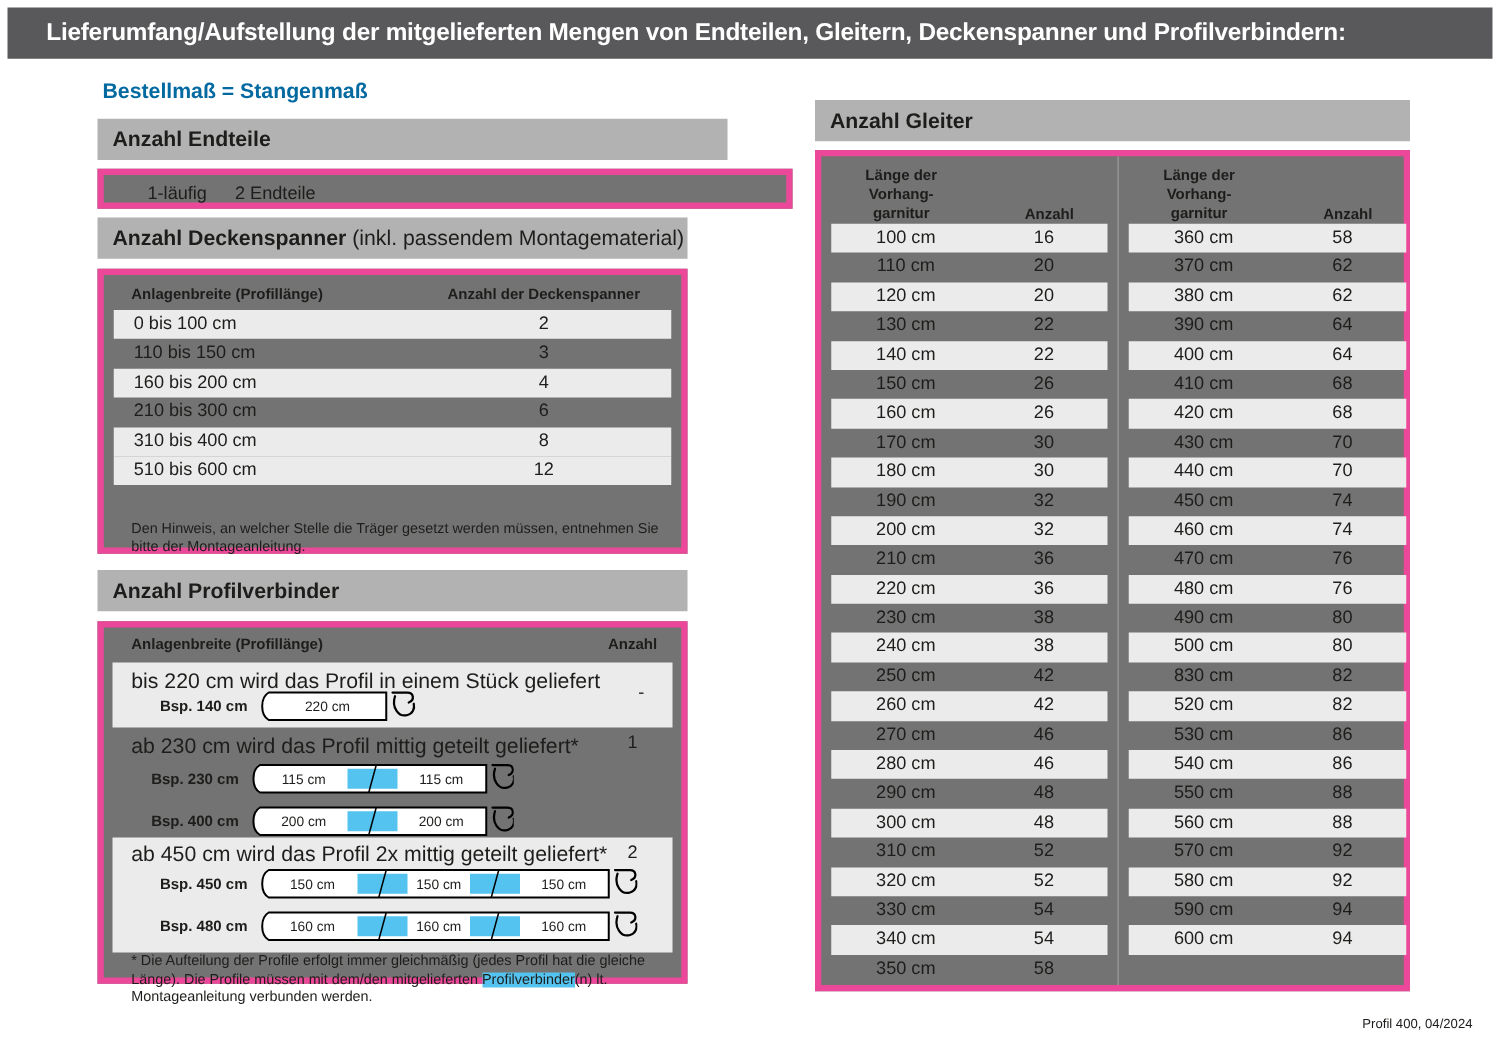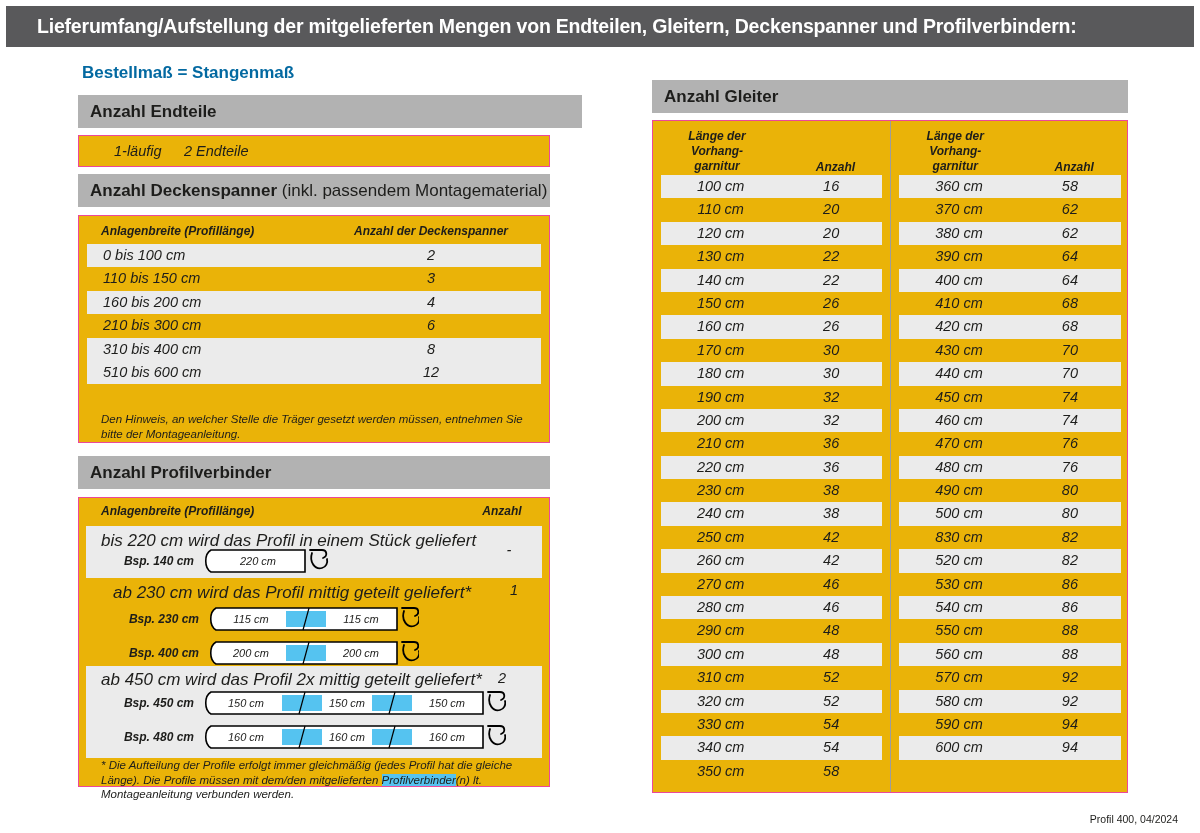--- a/index.html
+++ b/index.html
@@ -11,25 +11,25 @@
             background:#59595b; color:#fff; font-weight:bold; font-size:19.5px;
             line-height:41px; padding-left:31px; letter-spacing:-0.2px; }
 
   .red-note { position:absolute; left:82px; top:63px; color:#0369a1;
               font-weight:bold; font-size:17px; }
 
   .secbar { position:absolute; background:#b2b2b2; height:33px; line-height:33px;
             font-size:17px; font-weight:bold; padding-left:12px; }
   .secbar .light { font-weight:normal; }
 
-  .box { position:absolute; background:#eab308; border:1px solid #ec4899;font-style:italic; }
+  .box { position:absolute; background:#737373; border:5px solid #ec4899; }
 
   
   .bar-endteile { left:78px; top:95px; width:504px; }
-  .box-endteile { left:78px; top:135px; width:472px; height:32px; }
+  .box-endteile { left:78px; top:135px; width:556px; height:32px; }
   .box-endteile span { position:absolute; line-height:30px; font-size:14.5px; }
   .et-c1 { left:35px; } .et-c2 { left:105px; }
 
   .bar-decken { left:78px; top:174px; width:472px; }
   .box-decken { left:78px; top:215px; width:472px; height:228px; }
   .ds-head { position:absolute; top:8px; left:0; right:0; font-size:12px; font-weight:bold; }
   .ds-head .h1 { position:absolute; left:22px; }
   .ds-head .h2 { position:absolute; left:262px; width:180px; text-align:center; }
   .ds-rows { position:absolute; top:28px; left:0; right:0; }
   .ds-row { position:relative; height:23.4px; line-height:23.4px; font-size:14.5px;
@@ -38,21 +38,21 @@
   .ds-label { position:absolute; left:16px; }
   .ds-value { position:absolute; left:254px; width:180px; text-align:center; }
   .ds-note { position:absolute; left:22px; right:18px; top:196px; font-size:11.5px;
              line-height:15px; }
 
   .bar-pv { left:78px; top:456px; width:472px; }
   .box-pv { left:78px; top:497px; width:472px; height:290px; }
   .pv-head { position:absolute; top:6px; left:0; right:0; font-size:12px; font-weight:bold; }
   .pv-head .h1 { position:absolute; left:22px; }
   .pv-head .h2 { position:absolute; left:398px; width:50px; text-align:center; }
-  .pv-group { position:absolute; left:12px; right:0; }
+  .pv-group { position:absolute; left:0; right:0; }
   .pv-group.stripe { background:#ebebeb; margin:0 7px; left:0; right:0; }
   .pv-g1 { top:28px; height:52px; }
   .pv-g2 { top:80px; height:88px; }
   .pv-g3 { top:168px; height:92px; }
   .pv-text { position:absolute; left:15px; top:5px; font-size:17px; }
   .pv-group.stripe .pv-text { left:15px; }
   .pv-anzahl { position:absolute; left:391px; width:50px; text-align:center; font-size:14.5px; }
   .pv-g1 .pv-anzahl { top:16px; left:398px; }
   .pv-g2 .pv-anzahl { top:4px; left:398px; }
   .pv-g3 .pv-anzahl { top:4px; left:391px; }

